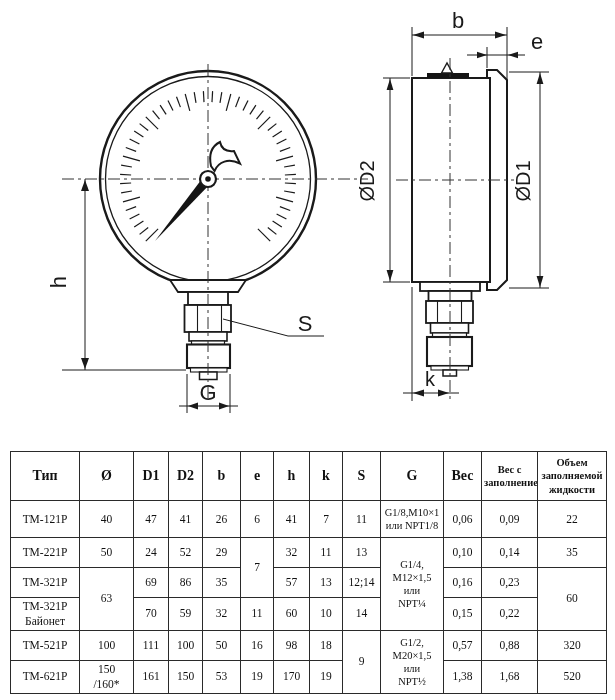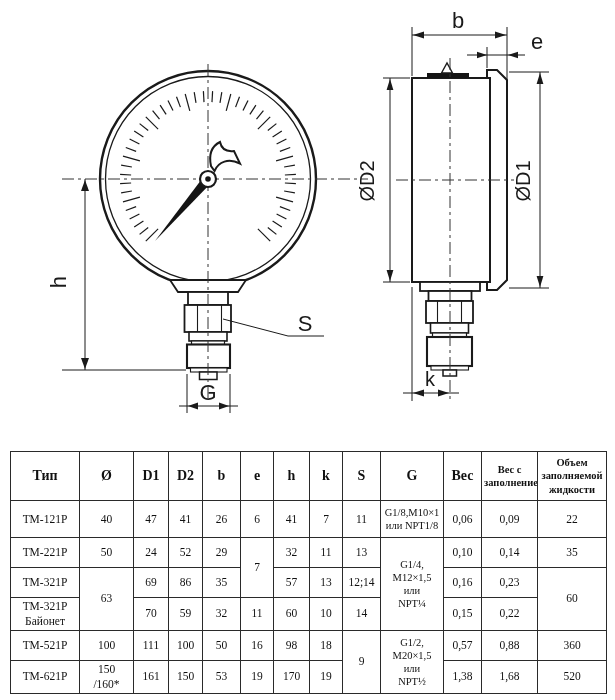--- a/index.html
+++ b/index.html
@@ -305,21 +305,21 @@
           <td>16</td>
           <td>98</td>
           <td>18</td>
           <td rowspan="2">9</td>
           <td rowspan="2" class="sm">G1/2,
 M20×1,5
 или
 NPT½</td>
           <td>0,57</td>
           <td>0,88</td>
-          <td>360</td>
+          <td>320</td>
         </tr>
         <tr>
           <td>ТМ-621Р</td>
           <td>150
 /160*</td>
           <td>161</td>
           <td>150</td>
           <td>53</td>
           <td>19</td>
           <td>170</td>

